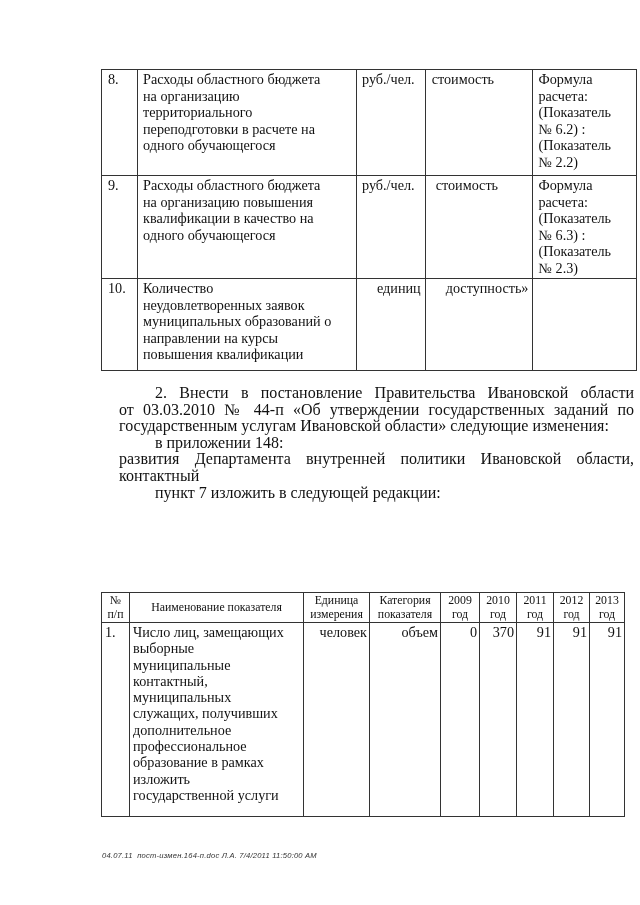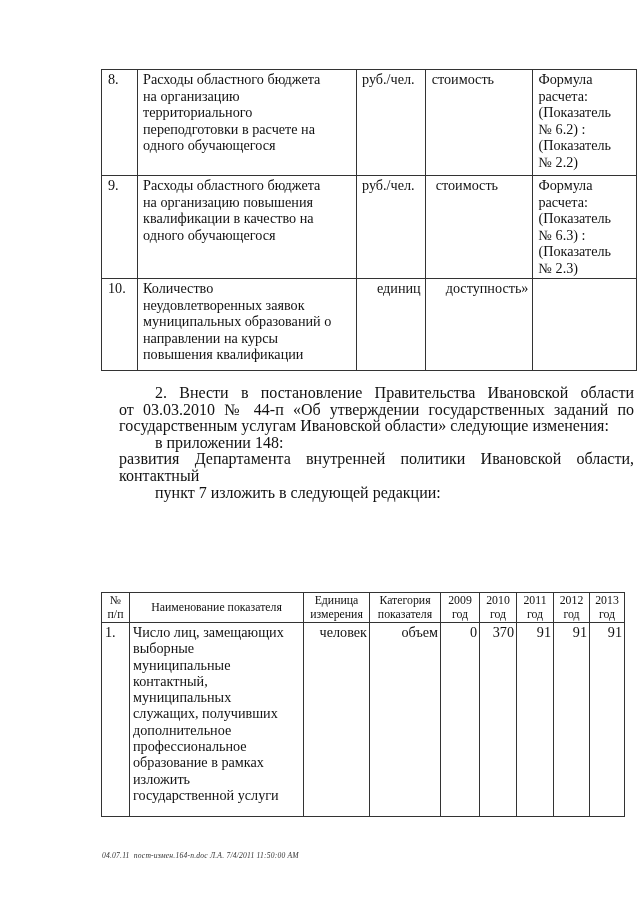--- a/index.html
+++ b/index.html
@@ -10,21 +10,21 @@
   .t1 { left:101px; top:69px; font-size:14.2px; line-height:16.6px; }
   .t1 td { padding:1px 4px 0 5px; }
   .t1 .num { padding-left:6px; }
   .t1 .center { text-align:left; }
   .t2 { left:101px; top:592px; font-size:14.2px; line-height:16.3px; }
   .t2 td { padding:1px 2px 0 3px; }
   .t2 .hdr { font-size:11.8px; line-height:13.4px; text-align:center; vertical-align:middle; padding:1px 1px; }
   .t2 .center { text-align:right;font-family:Liberation Serif, serif; }
   .para { position:absolute; left:119px; width:515px; font-size:16px; line-height:16.6px; text-align:justify; }
   .indent { text-indent:36px; }
-  .footer { position:absolute; left:102px; top:851px; font-family:Liberation Serif, serif;
+  .footer { position:absolute; left:102px; top:851px; font-family:Liberation Sans, sans-serif;
             font-style:italic; font-size:7.6px; color:#333; letter-spacing:0.2px; white-space:pre; }
 </style>
 </head>
 <body>
 
 <table class="t1">
   <colgroup>
     <col style="width:36px">
       <col style="width:219px">
       <col style="width:64px">

